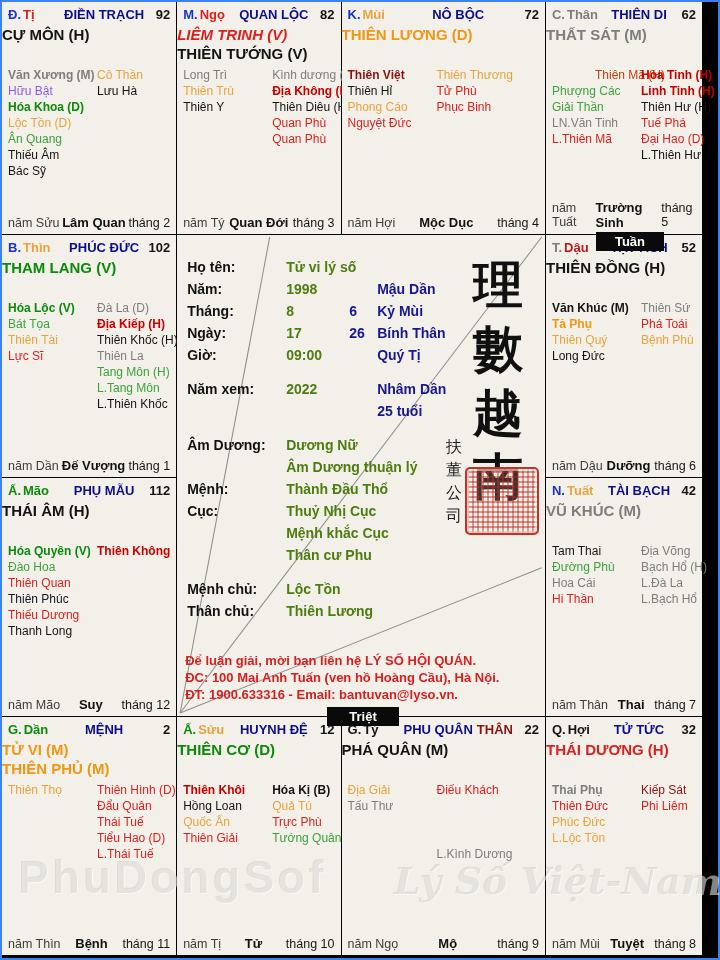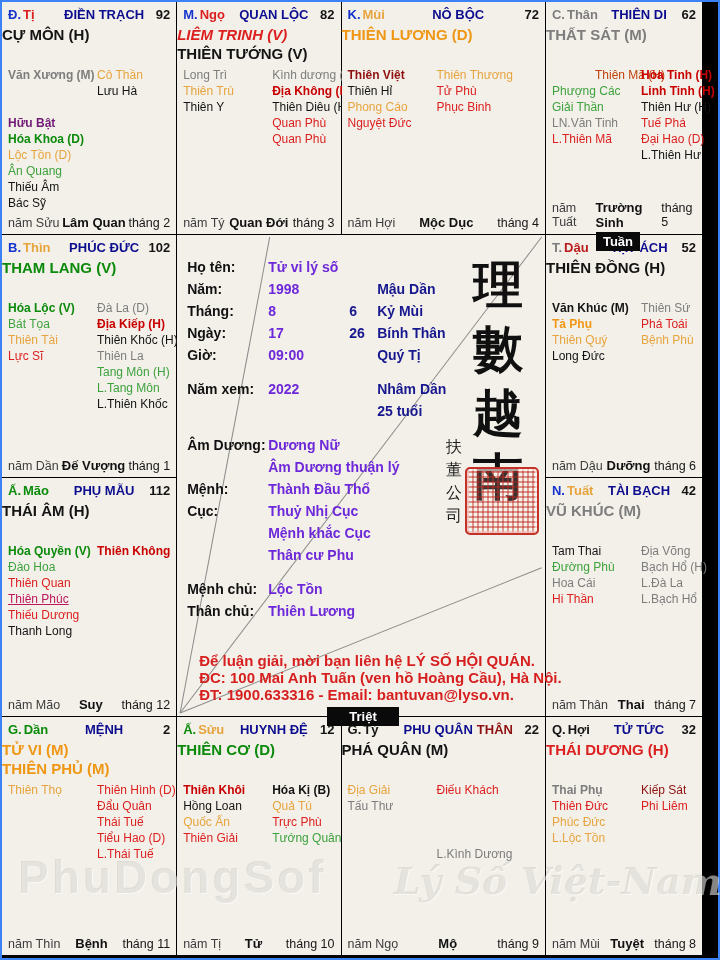--- a/index.html
+++ b/index.html
@@ -23,39 +23,39 @@
   
   .cf{position:absolute;bottom:4px;left:0;right:0;display:flex;justify-content:space-between;align-items:baseline;padding:0 6px;font-size:12.5px;}
   .fy{color:#3c3c3c;}
   .fs{font-weight:bold;font-size:13px;color:#111;}
   .fm{color:#161616;}
   
   #center-rows{position:absolute;top:24px;left:10px;right:6px;font-size:14px;font-weight:bold;z-index:2;}
   .crow{position:relative;height:22px;}
   .crow.gap{margin-top:12px;}
   .clbl{position:absolute;left:0;color:#111;}
-  .cv1{position:absolute;left:81px;color:#6d28d9;}
+  .cv1{position:absolute;left:99px;color:#4d7c0f;}
   .cv2{position:absolute;left:162px;color:#17178f;}
   .cv3{position:absolute;left:190px;color:#17178f;}
-  #contact{position:absolute;left:8px;bottom:13px;color:#d61f1f;font-weight:bold;font-size:15px;line-height:17px;z-index:2;white-space:nowrap;margin-left:14px;}
+  #contact{position:absolute;left:8px;bottom:13px;color:#d61f1f;font-weight:bold;font-size:13px;line-height:17px;z-index:2;white-space:nowrap;}
   
   #calli{position:absolute;right:10px;top:18px;width:74px;text-align:center;font-family:"DejaVu Serif",serif;
          font-size:50px;line-height:64px;color:#101010;font-weight:bold;z-index:2;}
   #calli-side{position:absolute;right:82px;top:200px;width:18px;text-align:center;font-family:"DejaVu Serif",serif;
          font-size:16px;line-height:23px;color:#1c1c1c;z-index:2;}
   #seal{position:absolute;right:6px;top:232px;width:70px;height:64px;border:2px solid #c43128;border-radius:5px;z-index:3;
         background:
          repeating-linear-gradient(0deg, rgba(196,49,40,.50) 0 2px, rgba(255,250,245,.08) 2px 5px),
          repeating-linear-gradient(90deg, rgba(196,49,40,.50) 0 2px, rgba(255,250,245,.08) 2px 5px);
         box-shadow:inset 0 0 0 2px rgba(255,248,242,.55);}
   #aspect-lines{position:absolute;inset:0;z-index:1;pointer-events:none;}
   
   .badge{position:absolute;background:#0a0a0a;color:#fff;font-weight:bold;font-size:13px;height:19px;line-height:19px;
          text-align:center;z-index:6;}
-  #badge-tuan{left:594px;top:230px;width:44px;}
+  #badge-tuan{left:594px;top:230px;width:68px;}
   #badge-triet{left:325px;top:705px;width:72px;}
   
   .wm{position:absolute;font-weight:bold;color:rgba(105,98,82,0.14);z-index:4;pointer-events:none;white-space:nowrap;
       text-shadow:1px 1px 0 rgba(255,255,255,0.55);}
   #wm-left{left:16px;top:848px;font-size:46px;letter-spacing:3px;}
   #wm-right{left:392px;top:856px;font-size:38px;font-style:italic;font-family:"DejaVu Serif",serif;}
 </style>
 </head>
 <body>
 
@@ -65,21 +65,21 @@
         <span class="canchi"><span style="color: rgb(20, 52, 204);">Đ.</span><span style="color: rgb(220, 31, 31);">Tị</span></span>
         <span class="pname"><span style="color: rgb(12, 12, 143);">ĐIỀN TRẠCH</span></span>
         <span class="pnum" style="color: rgb(20, 20, 20);">92</span>
       </div>
       <div class="mains">
         <div style="color: rgb(20, 20, 20);">CỰ MÔN (H)</div>
       </div>
       <div class="stars">
         <div class="col-l">
           <div style="color: rgb(125, 125, 125); font-weight: bold;">Văn Xương (M)</div>
-          <div style="color: #701a75; font-weight: bold; margin-top: 32px;">Hữu Bật</div>
+          <div style="color: #8b5cf6; font-weight: normal;">Hữu Bật</div>
           <div style="color: rgb(11, 138, 11); font-weight: bold;">Hóa Khoa (D)</div>
           <div style="color: rgb(231, 164, 62);">Lộc Tồn (D)</div>
           <div style="color: rgb(61, 162, 61);">Ân Quang</div>
           <div style="color: rgb(20, 20, 20);">Thiếu Âm</div>
           <div style="color: rgb(20, 20, 20);">Bác Sỹ</div>
         </div>
         <div class="col-r">
           <div style="color: rgb(231, 164, 62);">Cô Thần</div>
           <div style="color: rgb(20, 20, 20);">Lưu Hà</div>
         </div>
@@ -247,21 +247,21 @@
         <span class="pnum" style="color: rgb(20, 20, 20);">112</span>
       </div>
       <div class="mains">
         <div style="color: rgb(20, 20, 20);">THÁI ÂM (H)</div>
       </div>
       <div class="stars">
         <div class="col-l">
           <div style="color: rgb(11, 138, 11); font-weight: bold;">Hóa Quyền (V)</div>
           <div style="color: rgb(61, 162, 61);">Đào Hoa</div>
           <div style="color: rgb(220, 31, 31);">Thiên Quan</div>
-          <div style="color: #be185d; text-decoration: underline;">Thiên Phúc</div>
+          <div style="color: #0f172a;">Thiên Phúc</div>
           <div style="color: rgb(220, 31, 31);">Thiếu Dương</div>
           <div style="color: rgb(20, 20, 20);">Thanh Long</div>
         </div>
         <div class="col-r">
           <div style="color: rgb(200, 0, 0); font-weight: bold;">Thiên Không</div>
         </div>
       </div>
       <div class="cf">
         <span class="fy">năm Mão</span>
         <span class="fs">Suy</span>

